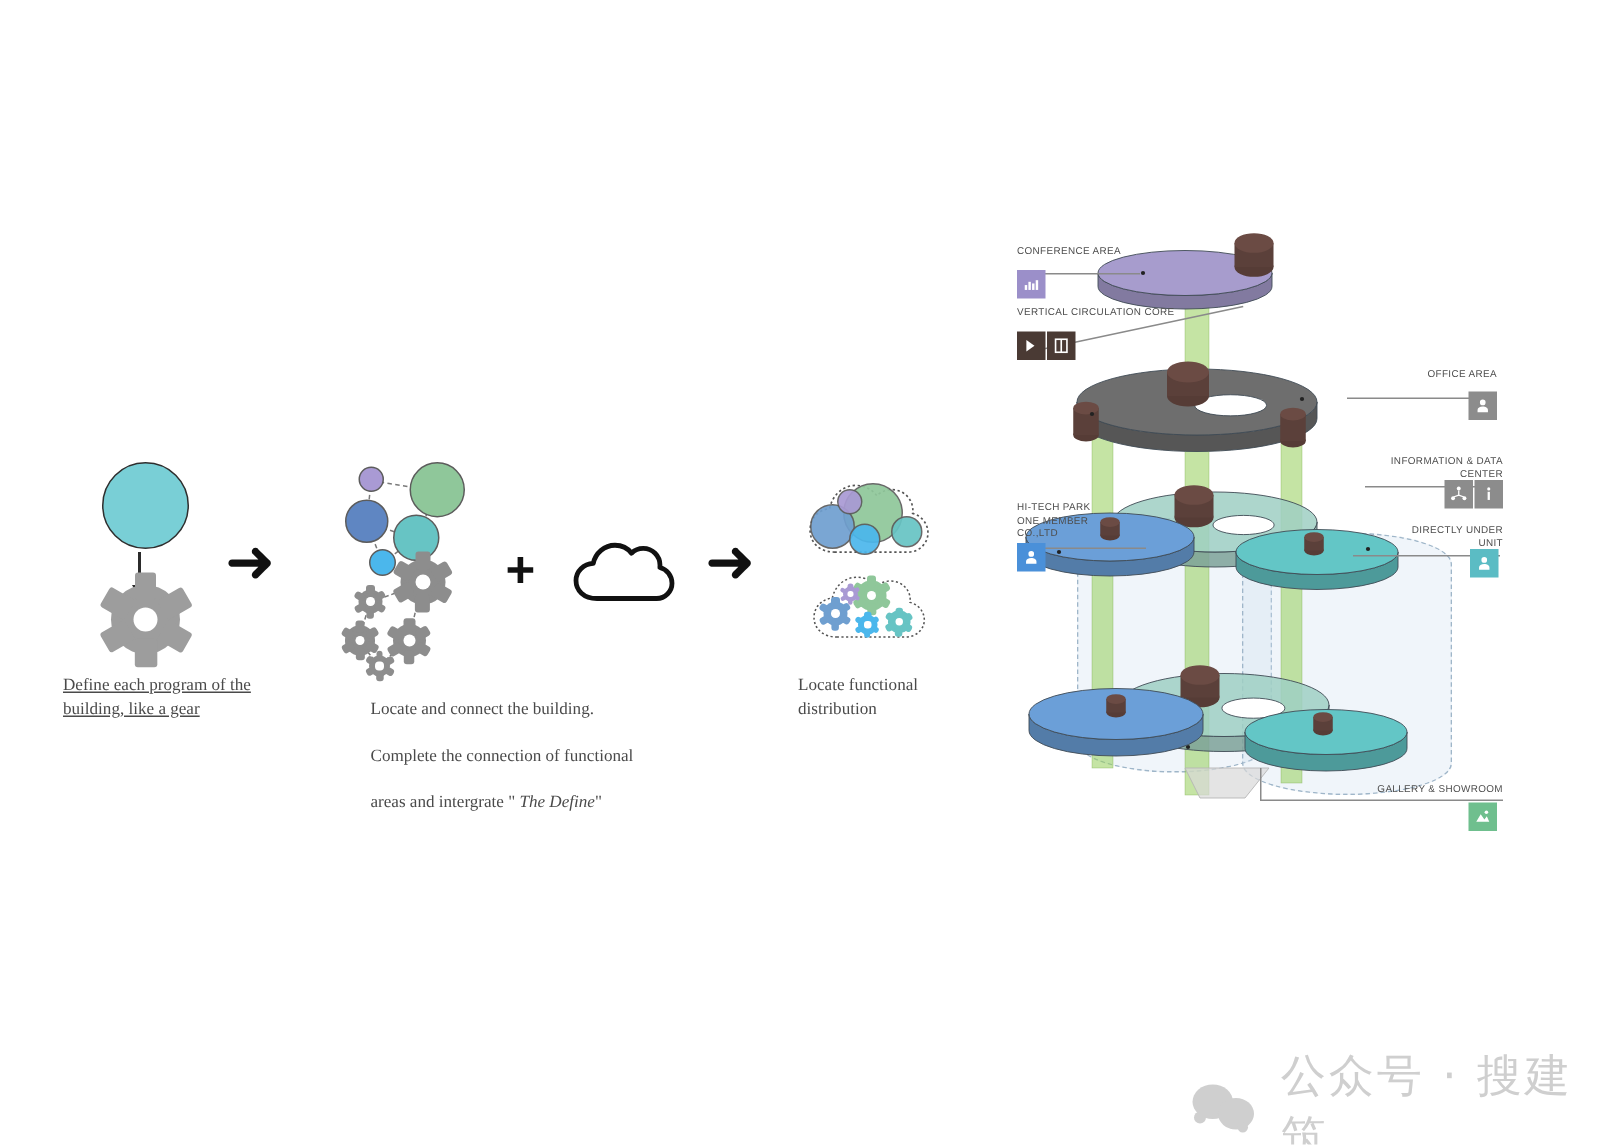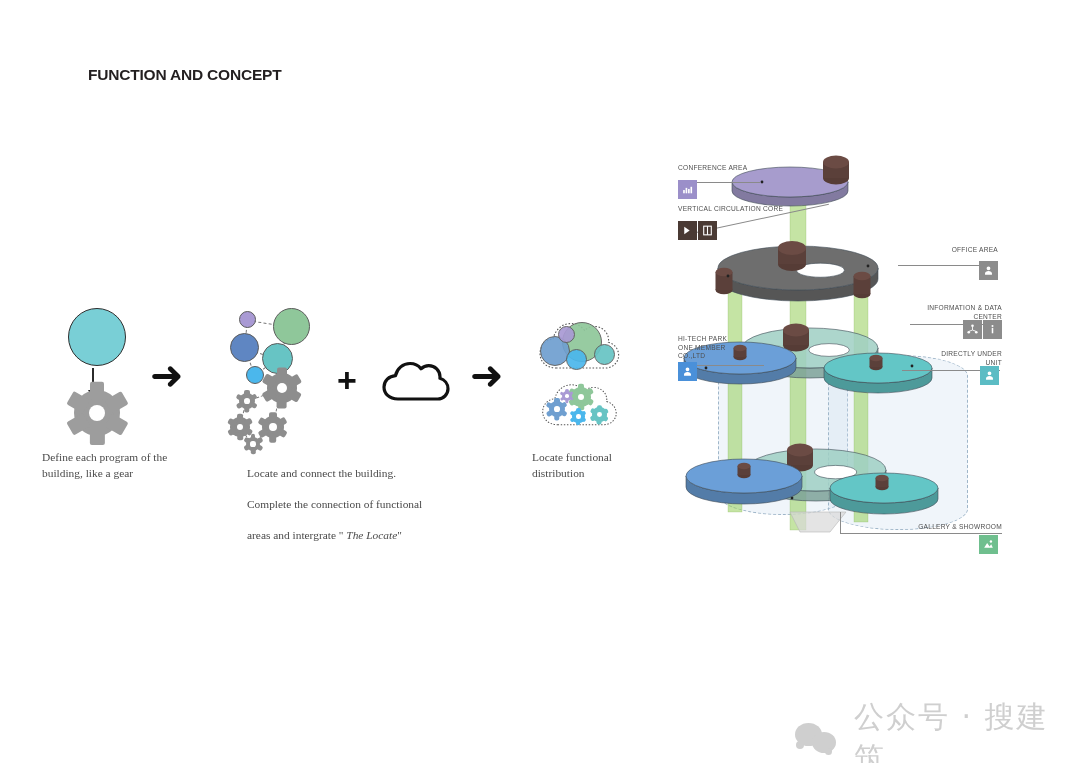--- a/index.html
+++ b/index.html
@@ -83,28 +83,27 @@
     display:flex; align-items:center; gap:13px;
   }
   #wm-text { font-size:30px; color:#cfcfcf; font-family:"DejaVu Sans", sans-serif; letter-spacing:2px; }
   .wm-bubble { border-radius:50%; background:#cfcfcf; position:absolute; }
 </style>
 </head>
 <body>
 
 <div id="page">
 
-  <div id="page-title">FUNCTION AND CONCEPT</div>
 
   <div class="stage">
     <div id="s1-circle"></div>
     <div id="s1-arrow"></div>
     <div id="s1-arrowhead"></div>
 
-    <div class="caption" style="left:42px; top:450px; width:190px;">Define each program of the
+    <div class="caption" style="left:42px; top:450px; width:190px;text-decoration:underline;">Define each program of the
 building, like a gear</div>
   <div class="gear" style="left: 66px; top: 382px; width: 62px; height: 62px;">
         <div class="body" style="background: rgb(157, 157, 157); width: 45.88px; height: 45.88px; left: 8.06px; top: 8.06px; position: absolute; border-radius: 50%;"></div>
         <div class="tooth" style="width: 14.88px; height: 18.6px; background: rgb(157, 157, 157); margin-left: -7.44px; margin-top: -9.3px; transform: rotate(0deg) translateY(-22.32px);"></div>
         <div class="tooth" style="width: 14.88px; height: 18.6px; background: rgb(157, 157, 157); margin-left: -7.44px; margin-top: -9.3px; transform: rotate(60deg) translateY(-22.32px);"></div>
         <div class="tooth" style="width: 14.88px; height: 18.6px; background: rgb(157, 157, 157); margin-left: -7.44px; margin-top: -9.3px; transform: rotate(120deg) translateY(-22.32px);"></div>
         <div class="tooth" style="width: 14.88px; height: 18.6px; background: rgb(157, 157, 157); margin-left: -7.44px; margin-top: -9.3px; transform: rotate(180deg) translateY(-22.32px);"></div>
         <div class="tooth" style="width: 14.88px; height: 18.6px; background: rgb(157, 157, 157); margin-left: -7.44px; margin-top: -9.3px; transform: rotate(240deg) translateY(-22.32px);"></div>
         <div class="tooth" style="width: 14.88px; height: 18.6px; background: rgb(157, 157, 157); margin-left: -7.44px; margin-top: -9.3px; transform: rotate(300deg) translateY(-22.32px);"></div>
         <div style="position: absolute; border-radius: 50%; background: rgb(255, 255, 255); width: 16.12px; height: 16.12px; left: 22.94px; top: 22.94px;"></div>
@@ -180,21 +179,21 @@
           <div class="tooth" style="width: 4.8px; height: 6px; background: rgb(141, 141, 141); margin-left: -2.4px; margin-top: -3px; transform: rotate(120deg) translateY(-7.2px);"></div>
           <div class="tooth" style="width: 4.8px; height: 6px; background: rgb(141, 141, 141); margin-left: -2.4px; margin-top: -3px; transform: rotate(180deg) translateY(-7.2px);"></div>
           <div class="tooth" style="width: 4.8px; height: 6px; background: rgb(141, 141, 141); margin-left: -2.4px; margin-top: -3px; transform: rotate(240deg) translateY(-7.2px);"></div>
           <div class="tooth" style="width: 4.8px; height: 6px; background: rgb(141, 141, 141); margin-left: -2.4px; margin-top: -3px; transform: rotate(300deg) translateY(-7.2px);"></div>
           <div style="position: absolute; border-radius: 50%; background: rgb(255, 255, 255); width: 5.2px; height: 5.2px; left: 7.4px; top: 7.4px;"></div>
         </div>
       </div>
     <div class="caption" style="left:247px; top:450px; width:230px;">
       <span>Locate and connect the building.</span><br>
       <span>Complete the connection of functional</span><br>
-      <span>areas and intergrate " </span><span class="ital">The Locate</span><span>"</span>
+      <span>areas and intergrate " </span><span class="ital">The Define</span><span>"</span>
     </div>
   </div>
 
   <div class="plus-glyph" style="left:337px; top:363px;">+</div>
 
   <div class="stage" style="left:380px; top:355px; width:72px; height:48px;">
     <svg viewBox="0 0 72 48" width="72" height="48" aria-hidden="true">
       <path d="M18,44 C9,44 4,38.5 4,32 C4,25.8 9,21 15.5,20.6 C17,13.5 23,8.5 30,8.5
                C34.5,8.5 38.6,10.6 41,13.8 C43,11.8 45.8,10.6 48.8,10.6
                C55,10.6 60,15.6 60,21.8 C60,22.3 60,22.8 59.9,23.3

